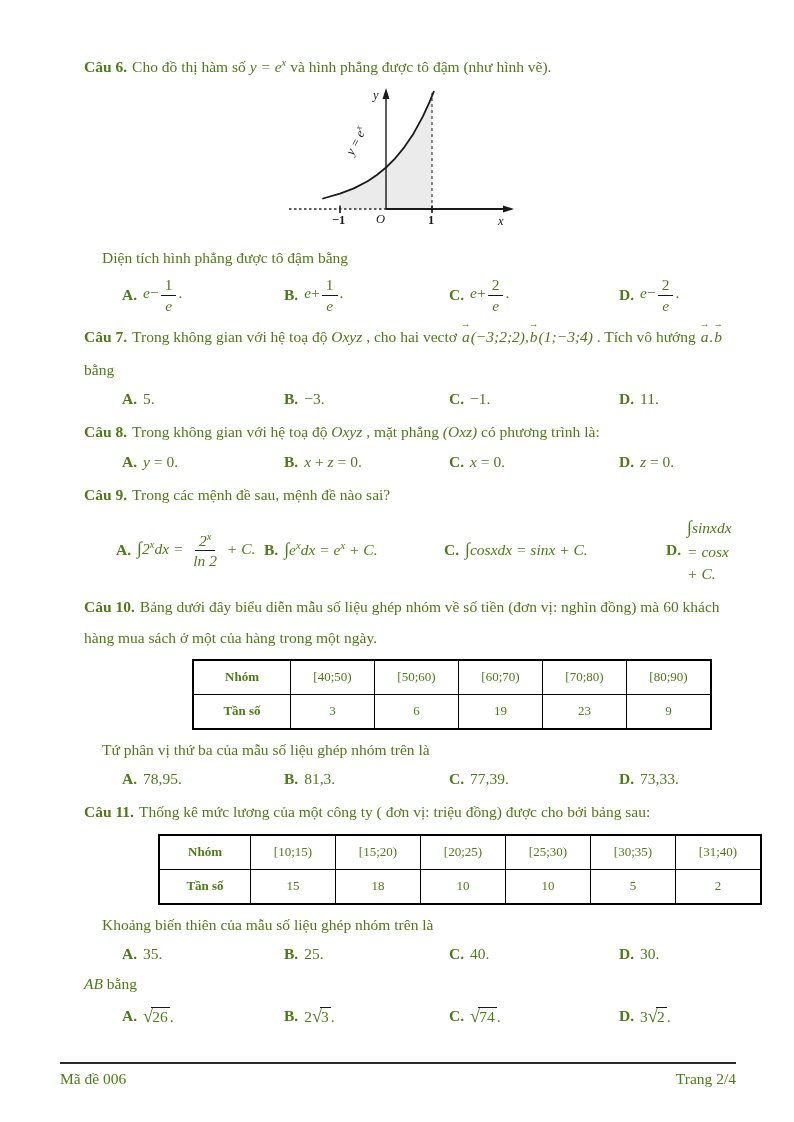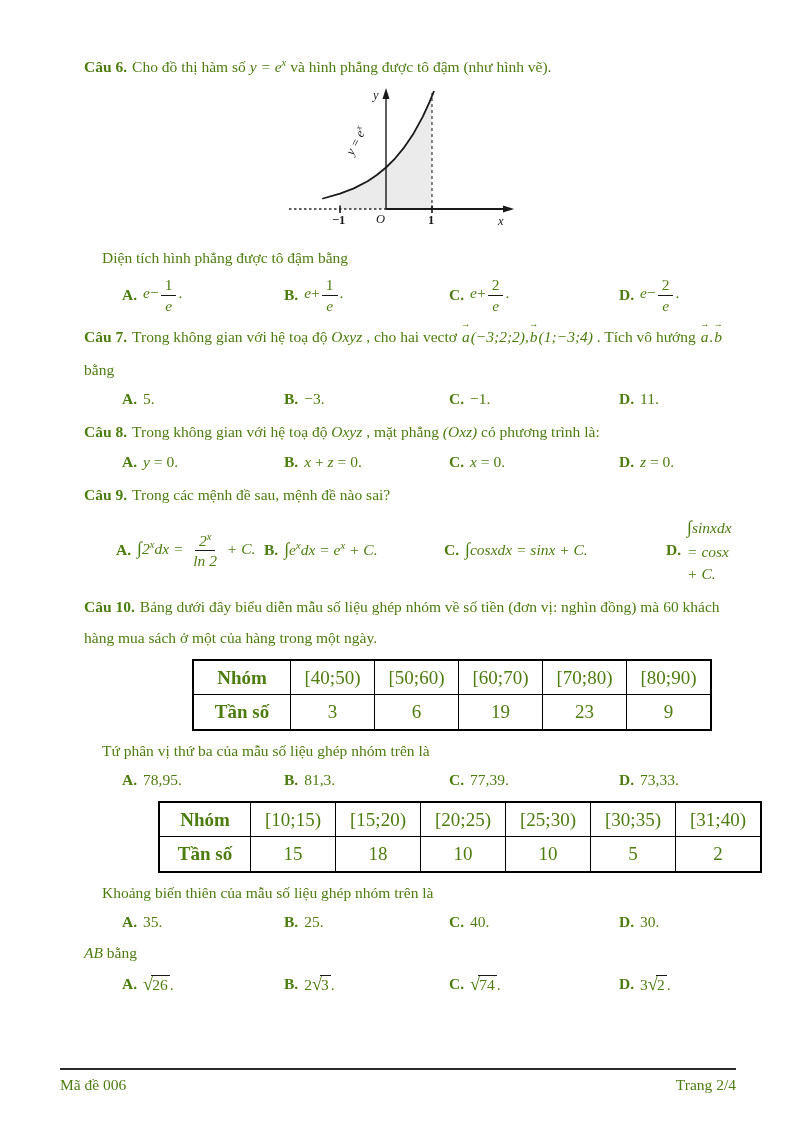--- a/index.html
+++ b/index.html
@@ -34,32 +34,32 @@
   
   .vec{position:relative;display:inline-block;margin:0 1px;}
   .vec .arr{position:absolute;left:50%;top:-0.72em;transform:translateX(-50%);font-size:0.6em;font-style:normal;}
   .intg{font-size:1.15em;}
   
   .fig{margin:6px 0 0 193px;width:244px;height:152px;}
   .fig svg text{font-family:"Liberation Serif","DejaVu Serif",serif;font-size:12.5px;fill:#1a1a1a;}
   .fig svg .it{font-style:italic;}
   .fig svg .bold{font-weight:bold;}
   
-  .tbl{border-collapse:collapse;margin-top:9px;font-size:19px;}
+  .tbl{border-collapse:collapse;margin-top:9px;font-size:13px;}
   .tbl td{border:1.7px solid #000;text-align:center;padding:3px 5px;height:27px;}
   .tbl td.hd{font-weight:bold;}
   .tbl{border:2.5px solid #000;}
   .tbl10{margin-left:108px;}
   .tbl10 td{min-width:73px;}
   .tbl10 td:first-child{min-width:86px;}
   .tbl11{margin-left:74px;}
   .tbl11 td{min-width:74px;}
   .tbl11 td:first-child{min-width:80px;}
   
-  .footer{position:absolute;left:60px;right:58px;bottom:26px;border-top:2px solid #2a2a2a;display:flex;justify-content:space-between;padding-top:4px;}
+  .footer{position:absolute;left:60px;right:58px;bottom:32px;border-top:2px solid #2a2a2a;display:flex;justify-content:space-between;padding-top:4px;}
 </style>
 </head>
 <body>
 
 <div class="page">
 
   <section>
     <p class="stem"><span class="qnum">Câu 6.</span><span>Cho đồ thị hàm số <em>y = e<sup>x</sup></em> và hình phẳng được tô đậm (như hình vẽ).</span></p>
 
     <div class="fig">
@@ -231,20 +231,21 @@
           <span class="opt-val">77,39.</span>
         </span>
       <span class="opt">
           <span class="opt-label">D.</span>
           <span class="opt-val">73,33.</span>
         </span>
     </div>
   </section>
 
   <section>
+    <p class="stem"><span class="qnum">Câu 11.</span><span>Thống kê mức lương của một công ty ( đơn vị: triệu đồng) được cho bởi bảng sau:</span></p>
     <table class="tbl tbl11">
       <tbody>
           <tr>
         <td class="hd">Nhóm</td>
         <td>[10;15)</td>
         <td>[15;20)</td>
         <td>[20;25)</td>
         <td>[25;30)</td>
         <td>[30;35)</td>
         <td>[31;40)</td>

